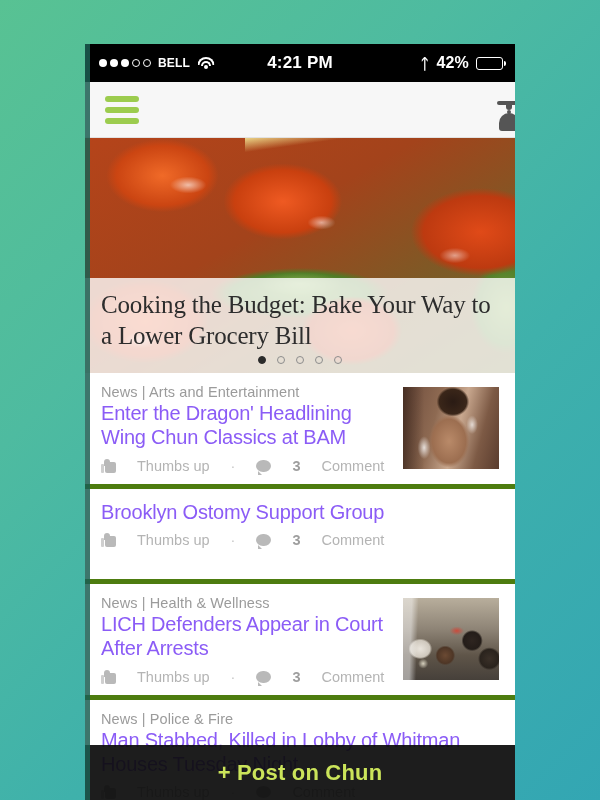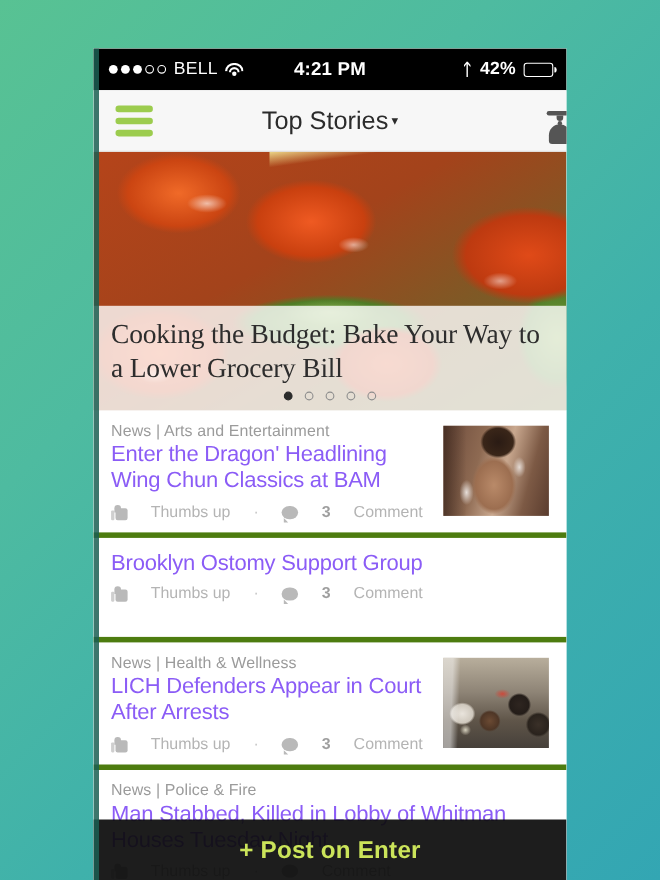--- a/index.html
+++ b/index.html
@@ -27,21 +27,21 @@
     height:38px; background:#000; color:#fff;
     display:flex; align-items:center; padding:0 12px 0 14px;
     font-size:17px; font-weight:bold; letter-spacing:.2px;
     position:relative;
   }
   .sb-left{ display:flex; align-items:center; gap:7px; }
   .dots{ display:flex; align-items:center; gap:3px; }
   .dot{ width:8px; height:8px; border-radius:50%; }
   .dot.on{ background:#fff; }
   .dot.off{ background:transparent; border:1.4px solid #fff; width:8px; height:8px; }
-  .carrier{ font-size:16px; font-weight:normal; }
+  .carrier{ font-size:12px; font-weight:bold; }
   .wifi{ width:17px; height:13px; position:relative; display:inline-block; }
   .wifi i{ position:absolute; left:50%; transform:translateX(-50%);
            border:2px solid #fff; border-bottom:none;
            border-radius:50% 50% 0 0 / 100% 100% 0 0; }
   .wifi i:nth-child(1){ width:17px; height:8px; top:0; }
   .wifi i:nth-child(2){ width:10px; height:5px; top:4px; }
   .wifi i:nth-child(3){ width:4px; height:4px; top:8px; border-radius:50%;
                         border:none; background:#fff; }
   .sb-center{ position:absolute; left:0; right:0; text-align:center;
               font-size:17px; font-weight:bold; pointer-events:none; }
@@ -208,23 +208,20 @@
       <span class="batt"><span class="fill" id="batt-fill" style="width: 22%;"></span></span>
     </div>
   </div>
 
   <div id="navbar">
     <div id="hamburger">
       <span></span>
         <span></span>
         <span></span>
     </div>
-    <div id="navtitle">
-      <span>Top Stories</span><span class="caret">▾</span>
-    </div>
     <div id="bell-btn">
       <span class="bell">
         <span class="top"></span><span class="body"></span><span class="rim"></span><span class="knob"></span>
       </span>
     </div>
   </div>
 
   <div id="hero">
     <div id="hero-photo">
         <span class="sheen"></span>
@@ -325,16 +322,16 @@
             <span class="bubble">
               <span class="b"></span>
             </span>
             <span>Comment</span>
           </div>
         </div>
       </div>
     </div>
 
   <div id="postbar">
-    <span>+ Post on Enter</span>
+    <span>+ Post on Chun</span>
   </div>
 
 </div>
 
 </body></html>

